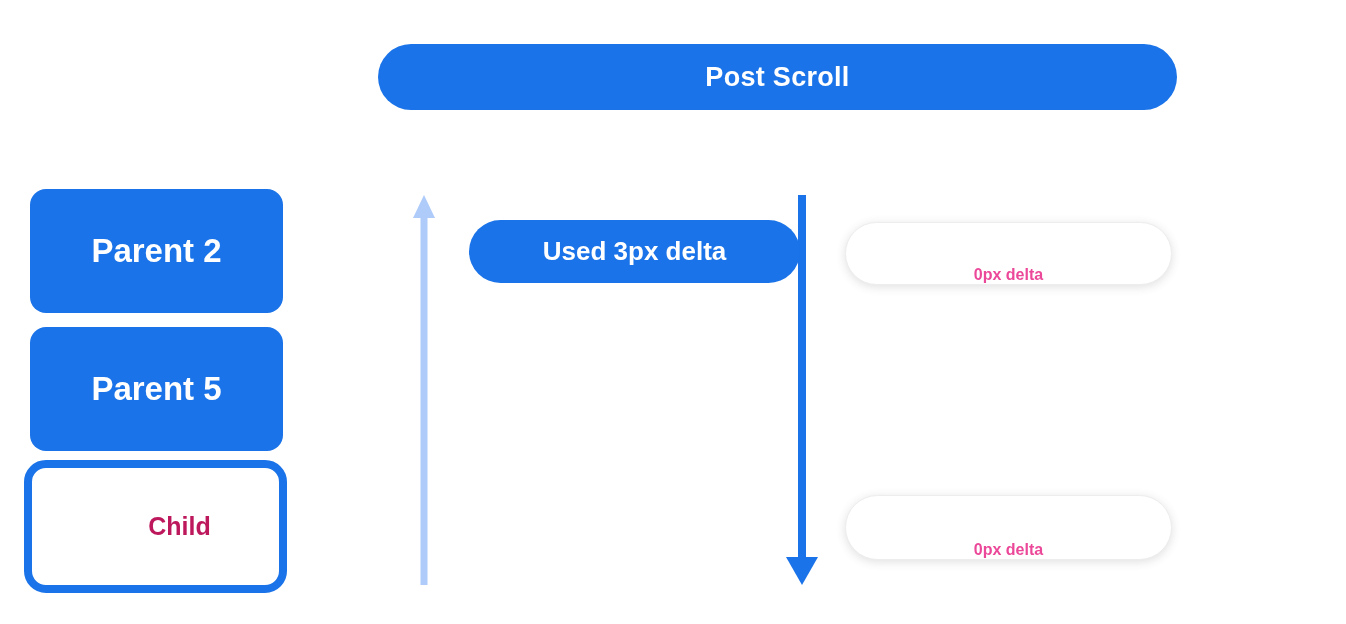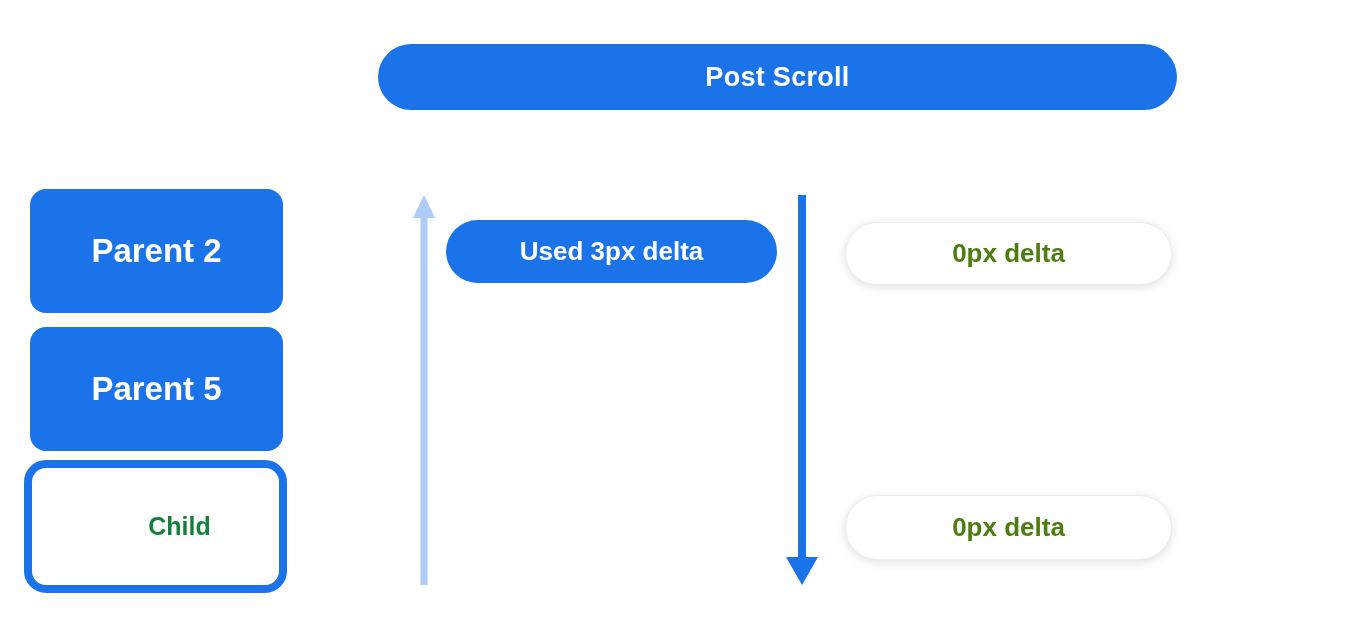--- a/index.html
+++ b/index.html
@@ -44,43 +44,44 @@
     font-size: 33px;
   }
   .parent2-box { top: 189px; }
   .parent1-box { top: 327px; }
   .child-box {
     left: 24px; top: 460px;
     width: 263px; height: 133px;
     background: #ffffff;
     border: 8px solid #1a73e8;
     border-radius: 22px;
-    color: #15803d;
+    color: #be185d;
     font-weight: 600;
     font-size: 25px;
     padding-left: 48px;
   }
   
   .consumed-pill {
     width: 331px; height: 63px;
     border-radius: 32px;
     font-size: 26px;
   }
-  .consumed-top { left: 446px; top: 220px; text-align: right; }
+  .consumed-top { left: 469px; top: 220px; text-align: right; }
   .consumed-bottom { left: 445px; top: 358px; }
   
   .remaining-pill {
     background: #ffffff;
     border: 1.5px solid #ededed;
     box-shadow: 0 2px 10px rgba(60,64,67,0.16);
-    color: #4d7c0f;
+    color: #ec4899;
     font-weight: 600;
     width: 327px; height: 63px;
     border-radius: 32px;
-    font-size: 26px;
+    font-size: 16px;
+    align-items: flex-end;
   }
   .remaining-top { left: 845px; top: 222px; }
   .remaining-bottom { left: 845px; top: 495px; border-radius: 33px; height: 65px; }
   
   .arrow-svg {
     position: absolute;
     display: block;
   }
   .up-arrow { left: 409px; top: 195px; }
   .down-arrow { left: 785px; top: 195px; }

